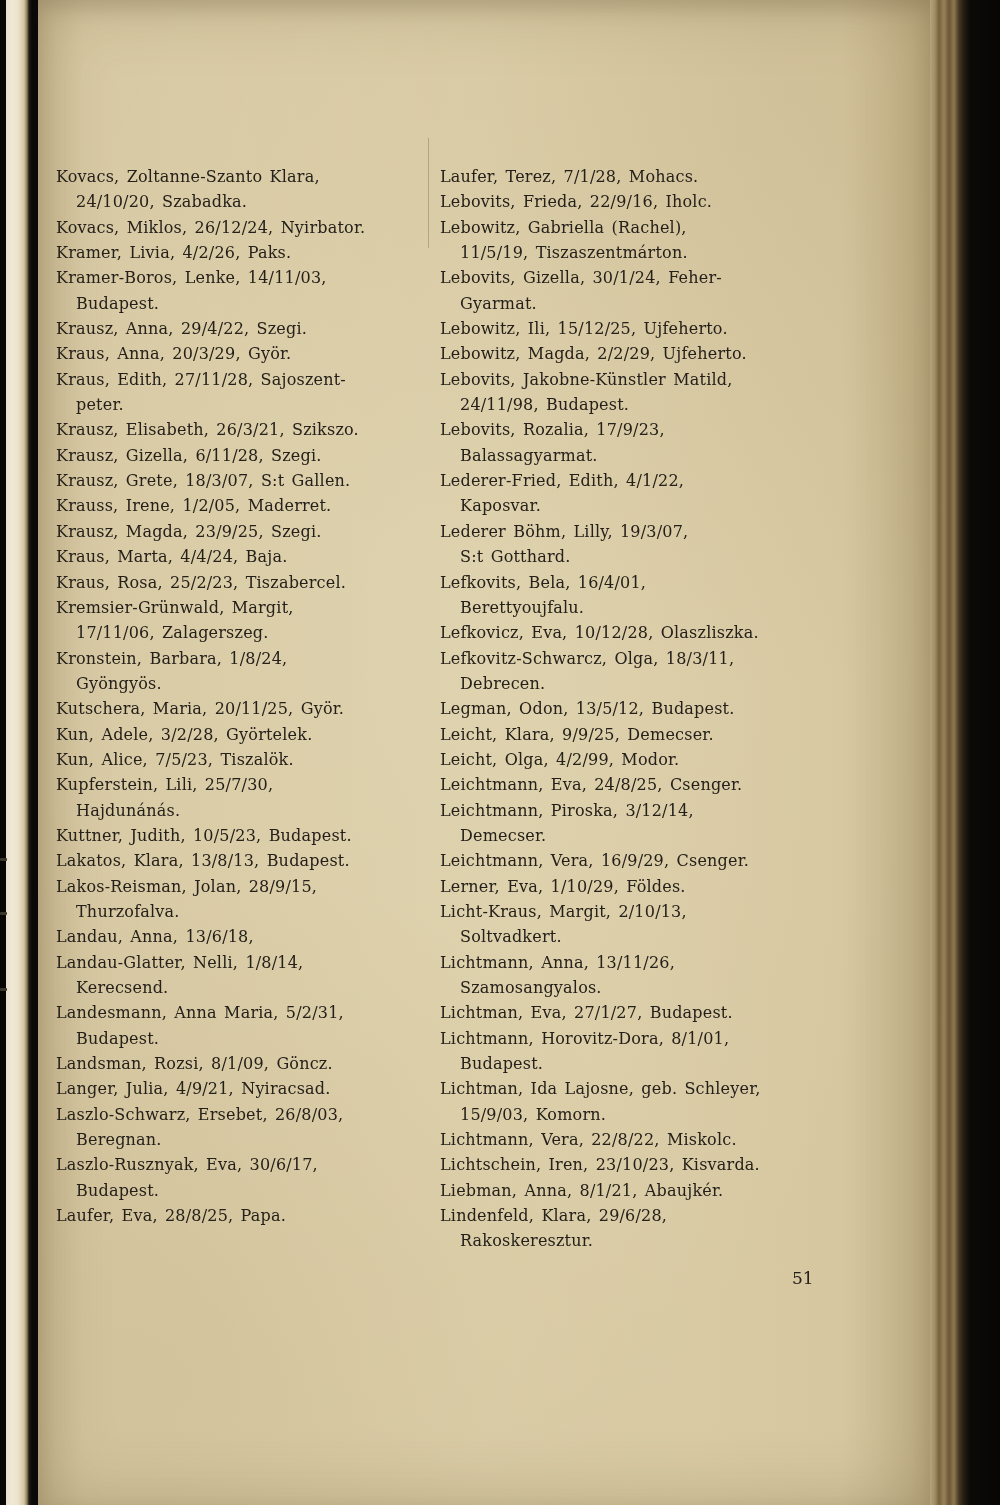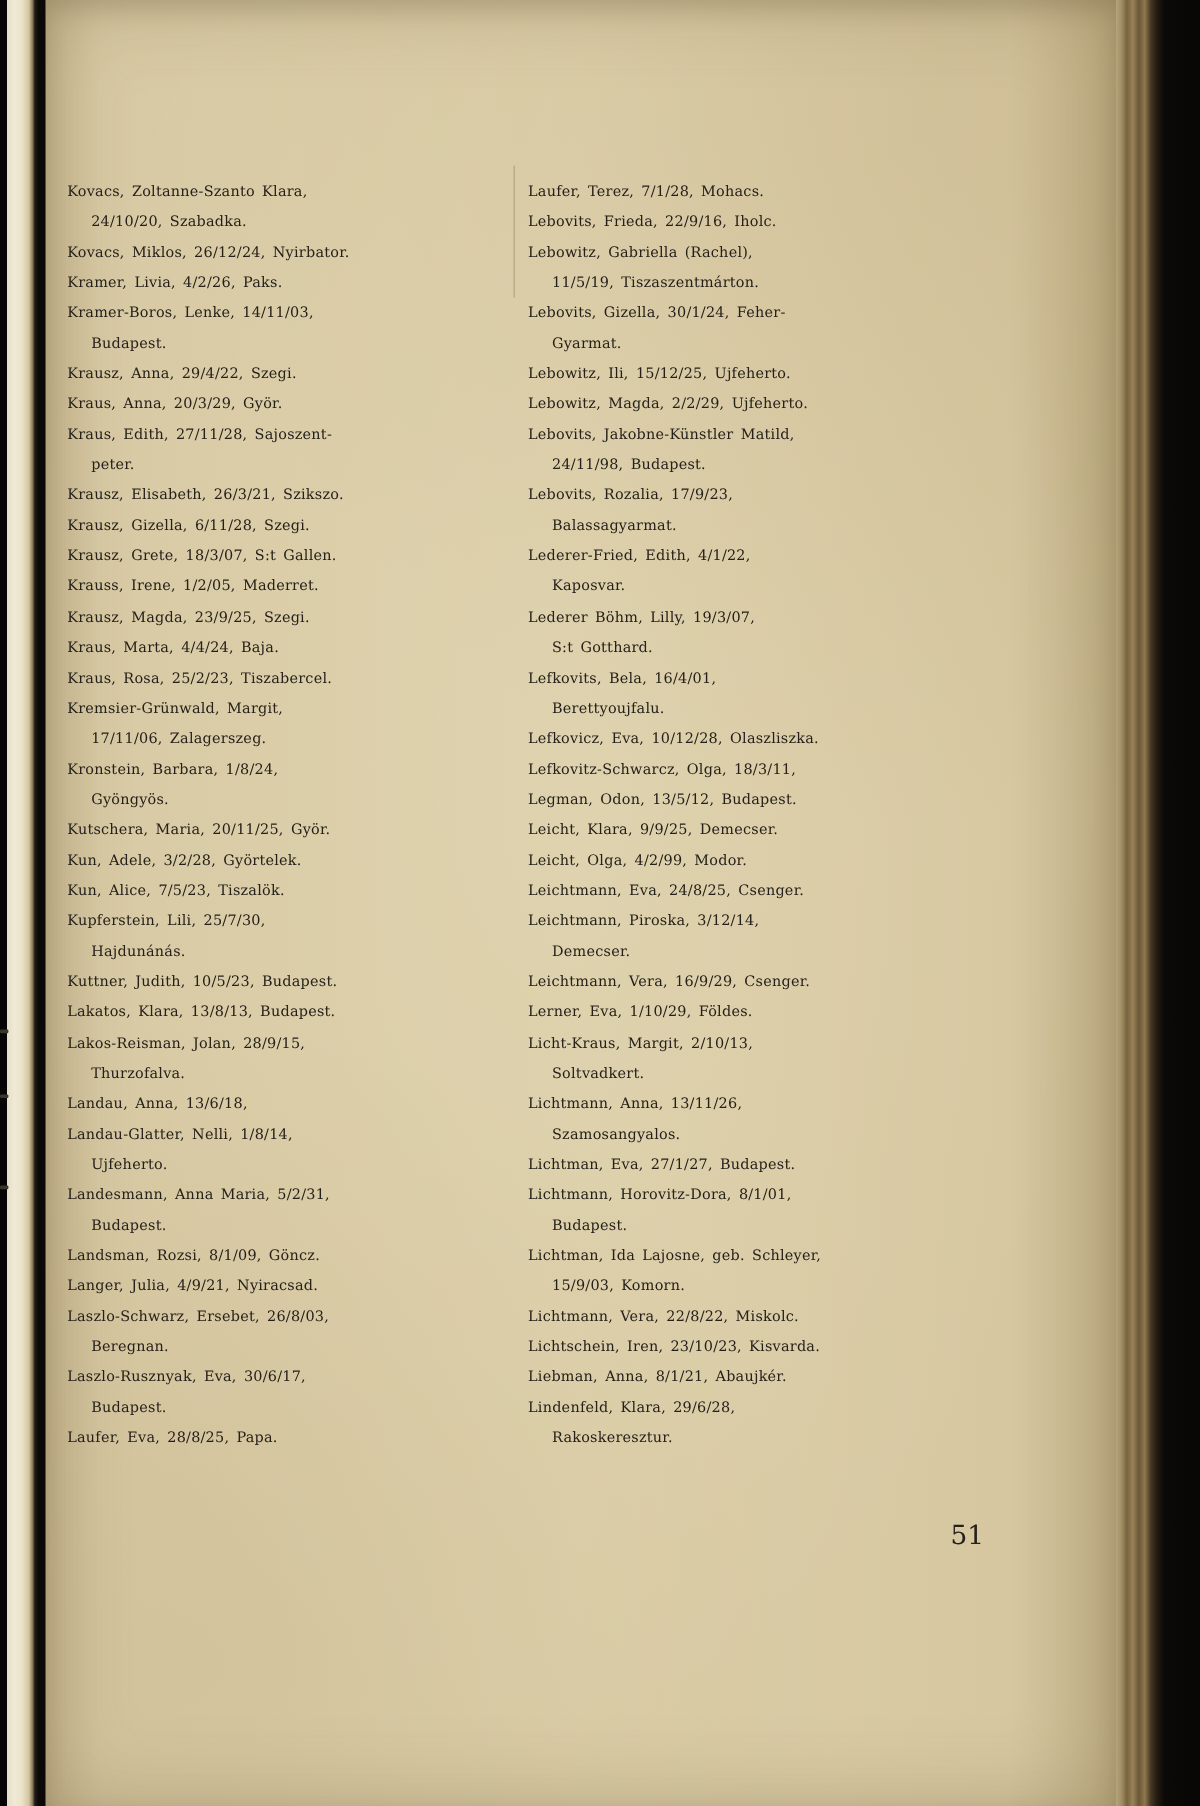--- a/index.html
+++ b/index.html
@@ -53,37 +53,37 @@
     box-shadow: inset 0 0 70px rgba(95,75,40,0.28), inset 0 8px 18px rgba(80,62,32,0.18);
   }
   .crease {
     position: absolute;
     left: 390px; top: 138px;
     width: 1px; height: 110px;
     background: rgba(110,92,60,0.35);
   }
   .col {
     position: absolute;
-    top: 147px;
-    font-size: 12px;
+    top: 164px;
+    font-size: 16px;
     line-height: 25.35px;
     font-weight: 500;
     color: #25201a;
     letter-spacing: 0.2px;
     word-spacing: 2px;
   }
   .col-left  { left: 18px;  width: 380px; }
   .col-right { left: 402px; width: 420px; }
   .line { white-space: nowrap; }
   .cont { padding-left: 20px; }
   .page-number {
     position: absolute;
     left: 754px;
     top: 1268px;
-    font-size: 22px;
+    font-size: 17px;
     font-weight: 500;
     color: #25201a;
   }
   .margin-mark {
     position: absolute;
     left: 0;
     width: 7px;
     height: 3px;
     background: #3a362c;
     border-radius: 1px;
@@ -176,21 +176,21 @@
         </div>
         <div class="entry">
           <div class="line first">Lakos-Reisman, Jolan, 28/9/15,</div>
           <div class="line cont">Thurzofalva.</div>
         </div>
         <div class="entry">
           <div class="line first">Landau, Anna, 13/6/18,</div>
         </div>
         <div class="entry">
           <div class="line first">Landau-Glatter, Nelli, 1/8/14,</div>
-          <div class="line cont">Ujfeherto.</div>
+          <div class="line cont">Kerecsend.</div>
         </div>
         <div class="entry">
           <div class="line first">Landesmann, Anna Maria, 5/2/31,</div>
           <div class="line cont">Budapest.</div>
         </div>
         <div class="entry">
           <div class="line first">Landsman, Rozsi, 8/1/09, Göncz.</div>
         </div>
         <div class="entry">
           <div class="line first">Langer, Julia, 4/9/21, Nyiracsad.</div>
@@ -246,20 +246,21 @@
         </div>
         <div class="entry">
           <div class="line first">Lefkovits, Bela, 16/4/01,</div>
           <div class="line cont">Berettyoujfalu.</div>
         </div>
         <div class="entry">
           <div class="line first">Lefkovicz, Eva, 10/12/28, Olaszliszka.</div>
         </div>
         <div class="entry">
           <div class="line first">Lefkovitz-Schwarcz, Olga, 18/3/11,</div>
+          <div class="line cont">Debrecen.</div>
         </div>
         <div class="entry">
           <div class="line first">Legman, Odon, 13/5/12, Budapest.</div>
         </div>
         <div class="entry">
           <div class="line first">Leicht, Klara, 9/9/25, Demecser.</div>
         </div>
         <div class="entry">
           <div class="line first">Leicht, Olga, 4/2/99, Modor.</div>
         </div>

